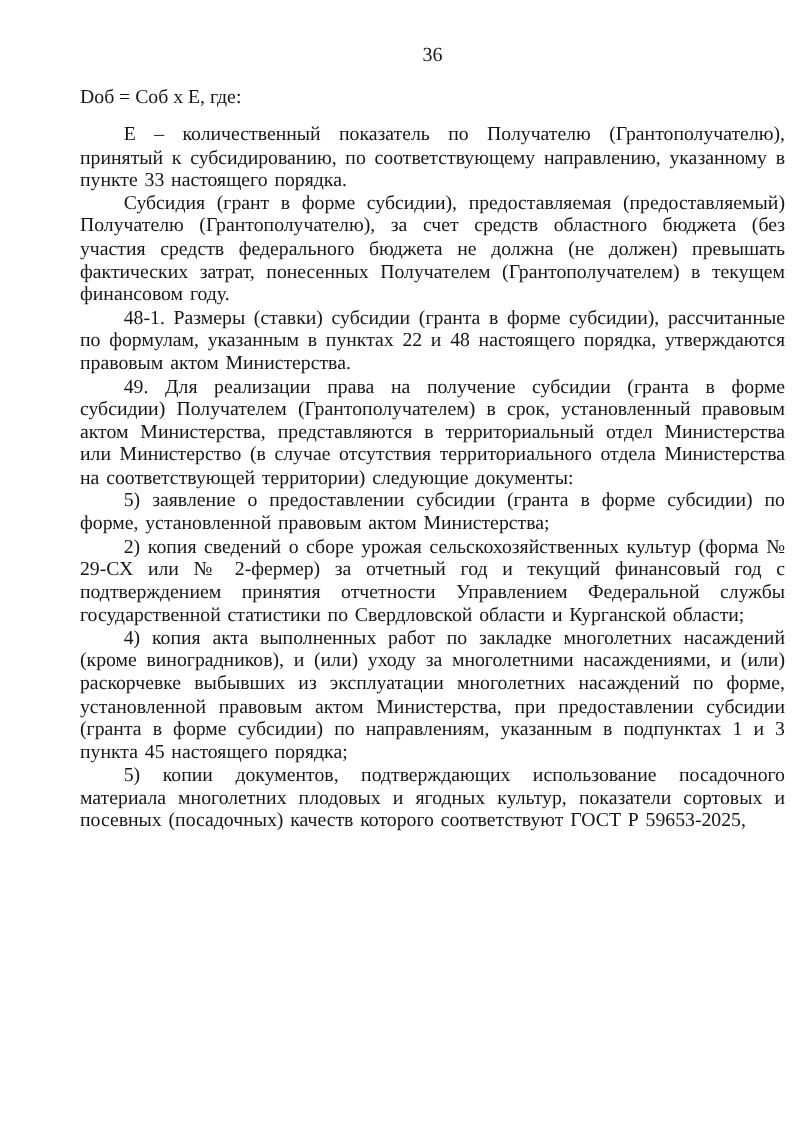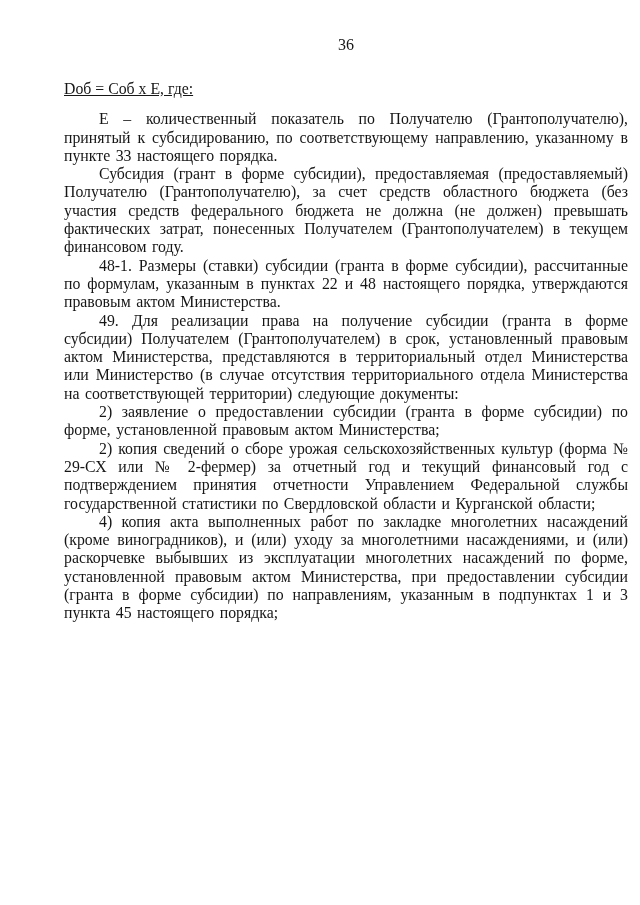--- a/index.html
+++ b/index.html
@@ -19,41 +19,40 @@
     box-sizing: border-box;
     width: 640px;
     height: 905px;
     padding: 36px 12px 0 64px;
     background: #ffffff;
   }
   .page-number {
     text-align: center;
     font-size: 16px;
     line-height: 18px;
-    margin: 0 0 26px 0;
+    margin: 0 0 15px 0;
   }
   .body-text p {
     margin: 0;
     font-size: 15.8px;
     line-height: 18.3px;
     text-align: justify;
     word-spacing: 1.5px;
   }
   .p-cont {
     text-indent: 0;
   }
   .p-ind {
     text-indent: 35px;
   }
   .formula {
     text-align: center;
     text-indent: 0 !important;
     margin: 11px 0 12px 0 !important;
     word-spacing: normal !important;
-    text-decoration: underline;
   }
 </style>
 </head>
 <body>
 
 <div class="page">
   <div class="page-number">36</div>
 
   <div class="body-text">
 
@@ -61,21 +60,22 @@
 
 
     <p class="p-ind">Е – количественный показатель по Получателю (Грантополучателю), принятый к субсидированию, по соответствующему направлению, указанному в пункте 33 настоящего порядка.</p>
 
     <p class="p-ind">Субсидия (грант в форме субсидии), предоставляемая (предоставляемый) Получателю (Грантополучателю), за счет средств областного бюджета (без участия средств федерального бюджета не должна (не должен) превышать фактических затрат, понесенных Получателем (Грантополучателем) в текущем финансовом году.</p>
 
     <p class="p-ind">48-1. Размеры (ставки) субсидии (гранта в форме субсидии), рассчитанные по формулам, указанным в пунктах 22 и 48 настоящего порядка, утверждаются правовым актом Министерства.</p>
 
     <p class="p-ind">49. Для реализации права на получение субсидии (гранта в форме субсидии) Получателем (Грантополучателем) в срок, установленный правовым актом Министерства, представляются в территориальный отдел Министерства или Министерство (в случае отсутствия территориального отдела Министерства на соответствующей территории) следующие документы:</p>
 
-    <p class="p-ind">2) заявление о предоставлении субсидии (гранта в форме субсидии) по форме, установленной правовым актом Министерства;</p>
+    <p class="p-ind">5) заявление о предоставлении субсидии (гранта в форме субсидии) по форме, установленной правовым актом Министерства;</p>
 
     <p class="p-ind">2) копия сведений о сборе урожая сельскохозяйственных культур (форма № 29-СХ или № 2-фермер) за отчетный год и текущий финансовый год с подтверждением принятия отчетности Управлением Федеральной службы государственной статистики по Свердловской области и Курганской области;</p>
 
 
     <p class="p-ind">4) копия акта выполненных работ по закладке многолетних насаждений (кроме виноградников), и (или) уходу за многолетними насаждениями, и (или) раскорчевке выбывших из эксплуатации многолетних насаждений по форме, установленной правовым актом Министерства, при предоставлении субсидии (гранта в форме субсидии) по направлениям, указанным в подпунктах 1 и 3 пункта 45 настоящего порядка;</p>
 
+    <p class="p-ind">5) копии документов, подтверждающих использование посадочного материала многолетних плодовых и ягодных культур, показатели сортовых и посевных (посадочных) качеств которого соответствуют ГОСТ Р 59653-2025,</p>
   </div>
 </div>
 
 </body></html>

